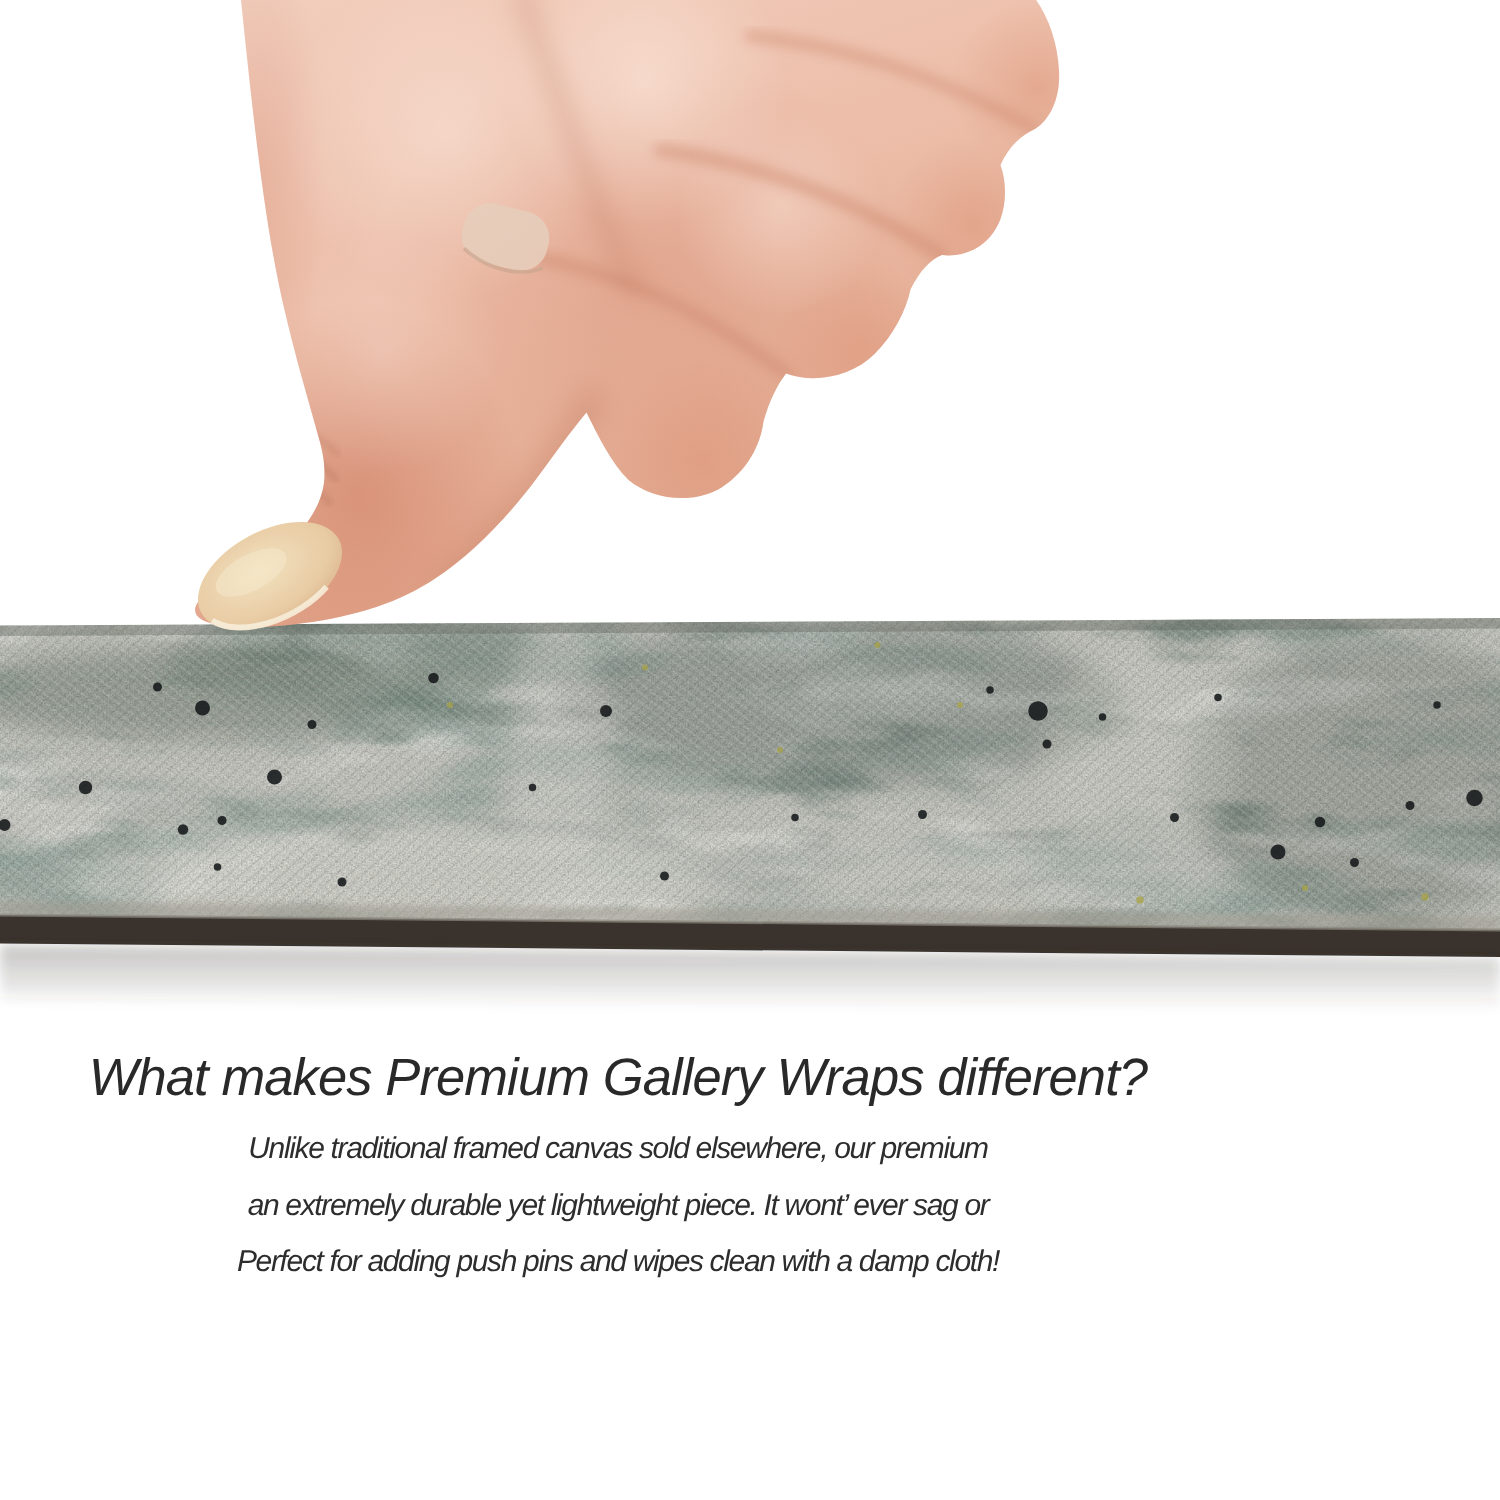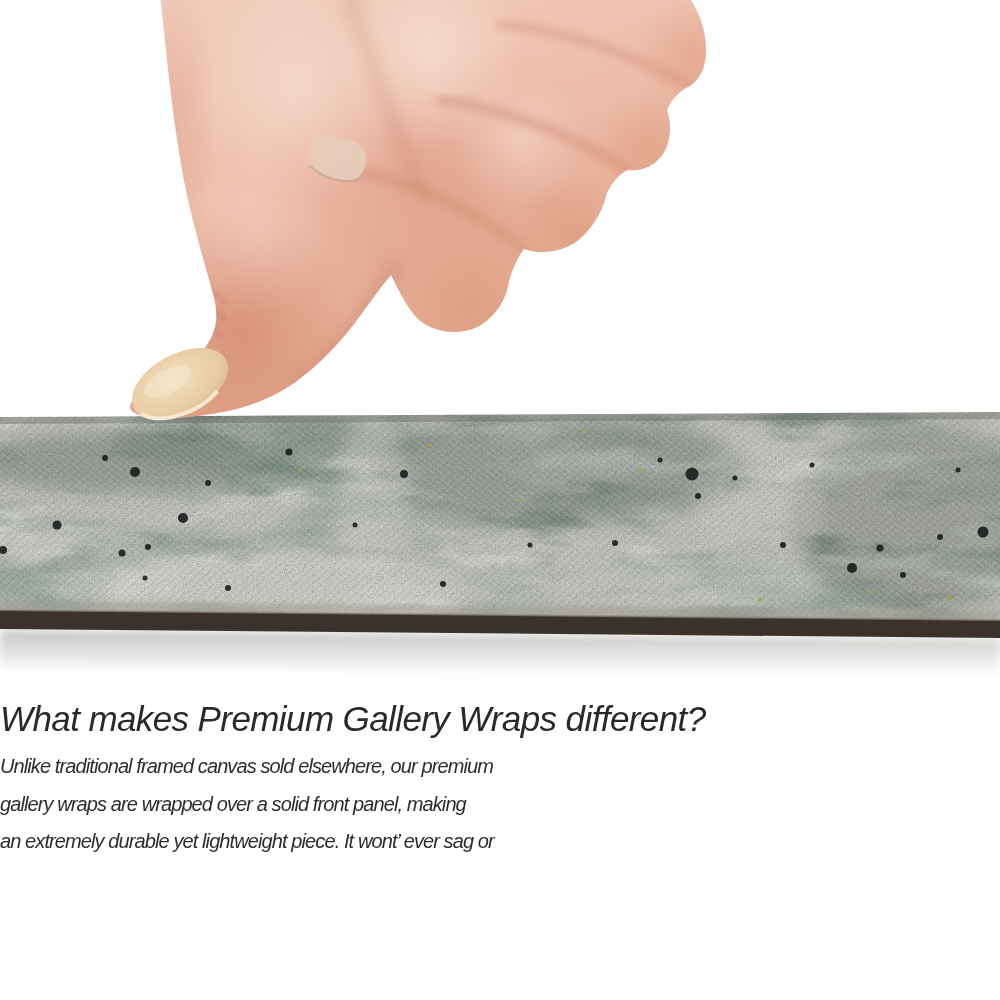--- a/index.html
+++ b/index.html
@@ -16,20 +16,21 @@
     inset: 0;
     width: 1000px;
     height: 1000px;
     display: block;
   }
   .caption {
     position: absolute;
     left: 0;
     top: 698px;
     width: 824px;
+    text-align: center;
     color: #2b2b2b;
     font-style: italic;
   }
   .caption-title {
     margin: 0 0 8px 0;
     font-size: 35px;
     font-weight: normal;
     letter-spacing: -0.6px;
     line-height: 42px;
     color: #292929;
@@ -258,17 +259,17 @@
         <ellipse cx="180" cy="384" rx="52" ry="30" fill="url(#nailGrad)"></ellipse>
         <path d="M 132,392 A 52 30 0 0 0 210 408" fill="none" stroke="#f8f0dd" stroke-width="4" opacity="0.85"></path>
         <ellipse cx="170" cy="376" rx="26" ry="12" fill="#f6e9cd" opacity="0.5"></ellipse>
       </g>
     </g>
   </svg>
 
   <div class="caption">
     <h1 class="caption-title">What makes Premium Gallery Wraps different?</h1>
     <div class="caption-line">Unlike traditional framed canvas sold elsewhere, our premium</div>
-    <div class="caption-line">gallery wraps are wrapped over a solid front panel, making</div>
     <div class="caption-line">an extremely durable yet lightweight piece. It wont’ ever sag or</div>
+    <div class="caption-line">Perfect for adding push pins and wipes clean with a damp cloth!</div>
   </div>
 
 </div>
 
 </body></html>

